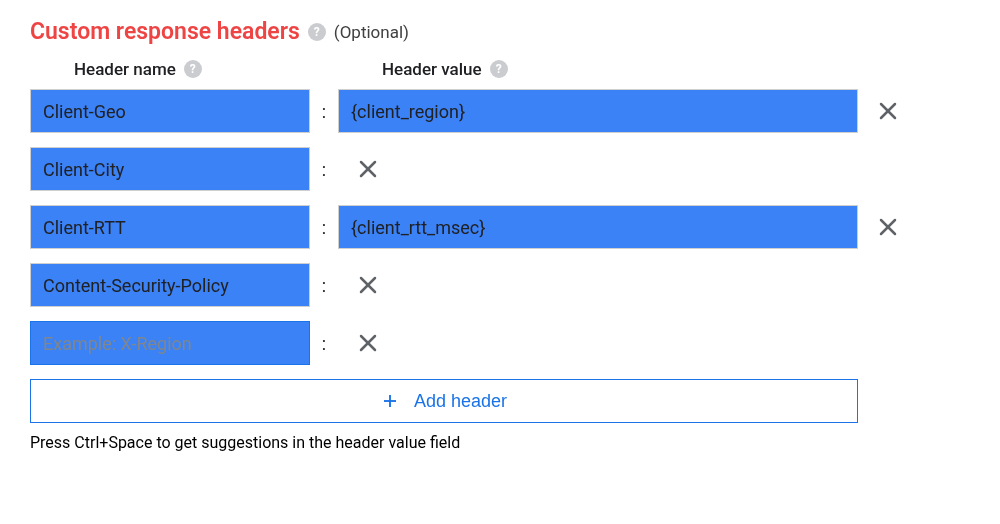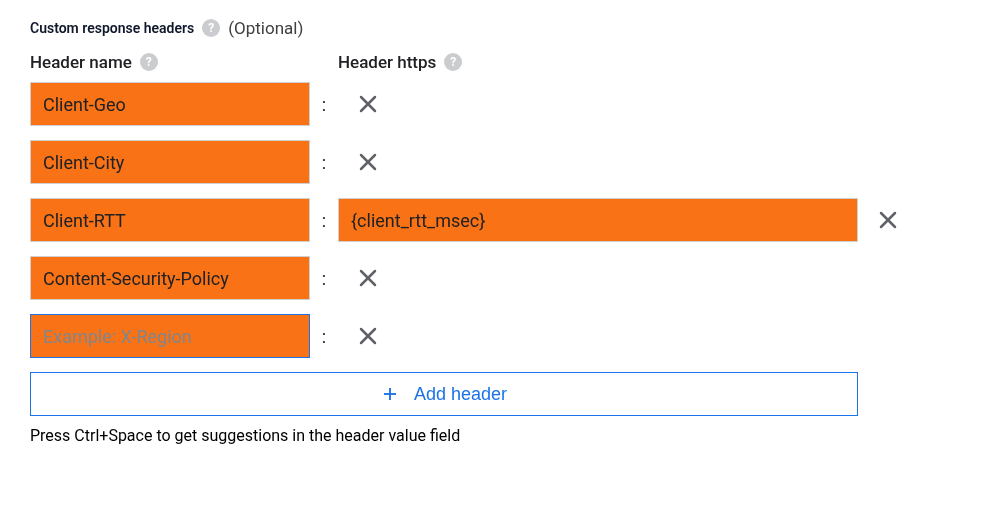--- a/index.html
+++ b/index.html
@@ -10,23 +10,23 @@
       background: #fff;
       color: #202124;
     }
     .section-title {
       display: flex;
       align-items: center;
       gap: 8px;
       margin-bottom: 14px;
     }
     .section-title .title {
-      font-size: 14px;
+      font-size: 23px;
       font-weight: 600;
-      color: #0f172a;
+      color: #ef4444;
     }
     .section-title .optional {
       font-size: 17px;
       color: #404040;
     }
     .help-icon {
       width: 18px;
       height: 18px;
       border-radius: 50%;
       background: #cacccf;
@@ -42,38 +42,39 @@
       display: flex;
       margin-bottom: 10px;
     }
     .col-label {
       display: flex;
       align-items: center;
       gap: 8px;
       font-size: 17px;
       font-weight: 500;
       color: #202124;
+      margin-left: 44px;
     }
     .col-name-wrapper { width: 280px; }
     .col-sep-wrapper { width: 28px; }
     .col-value-wrapper { width: 520px; }
     .col-remove-wrapper { width: 60px; }
     .rows { display: flex; flex-direction: column; gap: 14px; }
     .row {
       display: flex;
       align-items: center;
     }
     .row input[type="text"] {
       width: 100%;
       height: 44px;
       padding: 0 12px;
       font-size: 18px;
       color: #202124;
       border: 1px solid #cfcfcf;
-      background: #f97316;
+      background: #3b82f6;
       outline: none;
       font-family: inherit;
     }
     .row input[type="text"]::placeholder {
       color: #80868b;
     }
     .row input[type="text"]:focus,
     .row input.focused {
       border: 1.5px solid #1a73e8;
     }
@@ -136,31 +137,32 @@
 <div class="columns-header">
   <div class="col-name-wrapper">
     <div class="col-label">
       <span>Header name</span>
       <span class="help-icon">?</span>
     </div>
   </div>
   <div class="col-sep-wrapper"></div>
   <div class="col-value-wrapper">
     <div class="col-label">
-      <span>Header https</span>
+      <span>Header value</span>
       <span class="help-icon">?</span>
     </div>
   </div>
   <div class="col-remove-wrapper"></div>
 </div>
 
 <div class="rows" id="rows-container">
     <div class="row">
       <div class="col-name-wrapper"><input type="text" placeholder="Example: X-Region" value="Client-Geo" style=""></div>
       <div class="colon">:</div>
+      <div class="col-value-wrapper"><input type="text" placeholder="Example: {client_region}" value="{client_region}" style=""></div>
       <div class="remove-btn">
         <svg viewBox="0 0 24 24">
           <line x1="5" y1="5" x2="19" y2="19"></line>
           <line x1="19" y1="5" x2="5" y2="19"></line>
         </svg>
       </div>
     </div>
     <div class="row">
       <div class="col-name-wrapper"><input type="text" placeholder="Example: X-Region" value="Client-City" style=""></div>
       <div class="colon">:</div>

